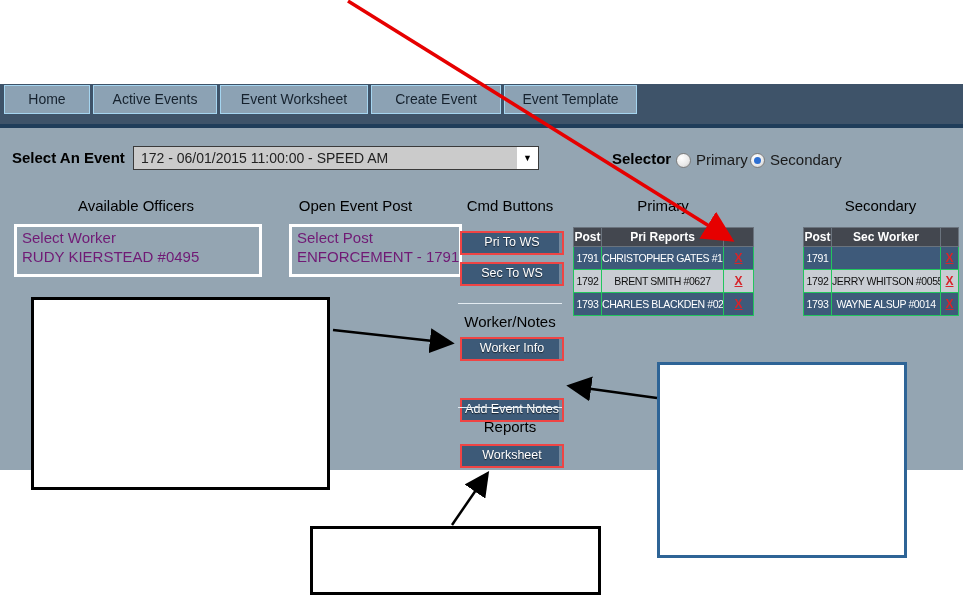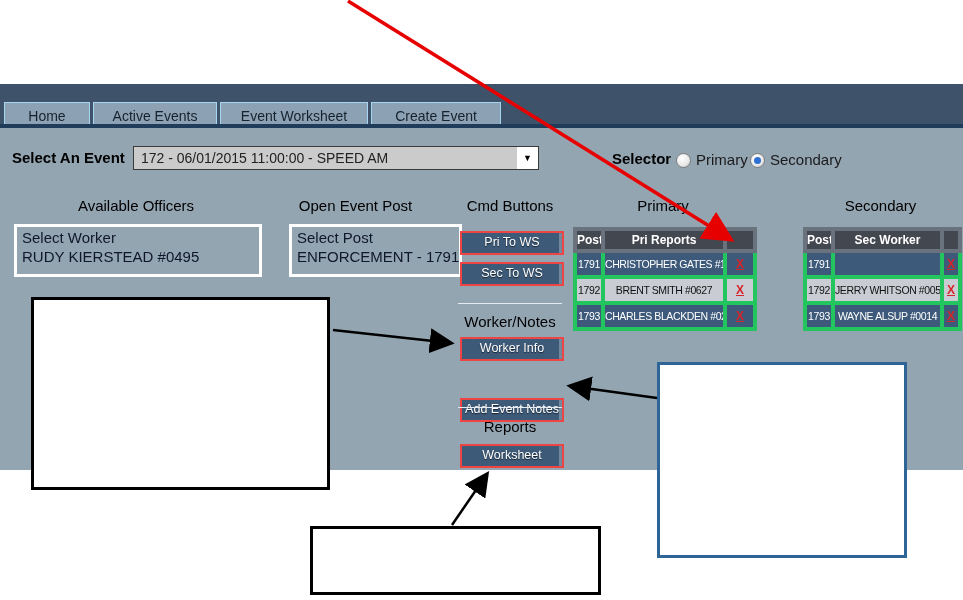--- a/index.html
+++ b/index.html
@@ -1,20 +1,20 @@
 <!DOCTYPE html>
 <html><head>
 <meta charset="utf-8">
 <style>
   html,body{margin:0;padding:0;background:#fff;}
   .stage{position:relative;width:963px;height:600px;background:#ffffff;overflow:hidden;
          font-family:"Liberation Sans", sans-serif;color:#000;}
   
   .tabbar{position:absolute;left:0;top:84px;width:963px;height:40px;background:#3e5369;}
-  .tabs{position:absolute;left:4px;top:18px;display:flex;gap:3px;}
+  .tabs{position:absolute;left:4px;top:1px;display:flex;gap:3px;}
   .tab{height:27px;line-height:27px;text-align:center;background:#8ca2b4;
        border:1px solid #a5d5f0;color:#16222e;font-size:14px;cursor:default;}
   .tab.w0{width:84px}.tab.w1{width:122px}.tab.w2{width:146px}.tab.w3{width:128px}.tab.w4{width:131px}
   .navyline{position:absolute;left:0;top:124px;width:963px;height:4px;background:#1f3d5a;}
   .content{position:absolute;left:0;top:128px;width:963px;height:342px;background:#94a5b2;}
   
   .evt-label{position:absolute;left:12px;top:149px;font-size:15px;font-weight:bold;}
   .combo{position:absolute;left:133px;top:146px;width:404px;height:22px;border:1px solid #3a3a3a;
          background:#ffffff;display:flex;}
   .combo-val{width:376px;height:22px;background:#cbcbcb;font-size:14px;color:#222;
@@ -23,29 +23,29 @@
   .sel-label{position:absolute;left:612px;top:150px;font-size:15px;font-weight:bold;}
   .radio{position:absolute;width:13px;height:13px;border-radius:50%;border:1px solid #7d7d7d;
          background:radial-gradient(circle at 35% 30%,#ffffff 0%,#e9e9e9 60%,#c2c2c2 100%);}
   .radio.checked::after{content:"";position:absolute;left:3px;top:3px;width:7px;height:7px;
          border-radius:50%;background:#2d6fd2;}
   .radio-label{position:absolute;font-size:15px;color:#1a1a1a;}
   
   .sec-title{position:absolute;font-size:15px;font-weight:normal;text-align:center;}
   
   .listbox{position:absolute;border:3px solid #ffffff;background:#94a5b2;padding:1px 5px;overflow:hidden;}
-  .list-item{font-size:15px;color:#0f172a;line-height:19px;white-space:nowrap;}
+  .list-item{font-size:15px;color:#701a75;line-height:19px;white-space:nowrap;}
   
   .cmd-btn{position:absolute;left:460px;width:100px;height:20px;background:#3d5a78;
            border:2px solid #ef4444;color:#fff;font-size:12.5px;line-height:19px;text-align:center;
            text-shadow:0 1px 1px rgba(0,0,0,.65);box-shadow:inset -3px 0 0 rgba(255,255,255,.28);cursor:default;}
   .divider{position:absolute;left:458px;width:104px;height:1px;background:#e3ebf1;}
   
   table.grid{position:absolute;border-collapse:collapse;table-layout:fixed;background:#3e5a7a;}
-  table.grid td,table.grid th{border:4px solid #22c55e;padding:0;overflow:hidden;white-space:nowrap;}
+  table.grid td,table.grid th{border:1px solid #22c55e;padding:0;overflow:hidden;white-space:nowrap;}
   table.grid th{background:#43474f;color:#fff;font-size:12px;font-weight:bold;height:18px;
                 border-color:#6a737d;}
   table.grid td{height:22px;font-size:10.5px;letter-spacing:-0.4px;text-align:center;}
   tbody tr.dark td{background:#3e5a7a;color:#ffffff;}
   tbody tr.light td{background:#c9cdd3;color:#101010;}
   td.xcell a{color:#d6242a;font-weight:bold;text-decoration:underline;font-size:12px;letter-spacing:0;}
   
   .callout{position:absolute;background:#ffffff;}
   .callout.black{border:3px solid #000000;}
   .callout.blue{border:3px solid #2e6496;}
@@ -55,20 +55,21 @@
 <body>
 
 <div class="stage">
 
   <div class="tabbar">
     <div class="tabs">
       <div class="tab w0">Home</div>
       <div class="tab w1">Active Events</div>
       <div class="tab w2">Event Worksheet</div>
       <div class="tab w3">Create Event</div>
+      <div class="tab w4">Event Template</div>
     </div>
   </div>
   <div class="navyline"></div>
   <div class="content"></div>
 
   <div class="evt-label">Select An Event</div>
   <div class="combo">
     <div class="combo-val">172 - 06/01/2015 11:00:00 - SPEED AM</div>
     <div class="combo-btn">▼</div>
   </div>

